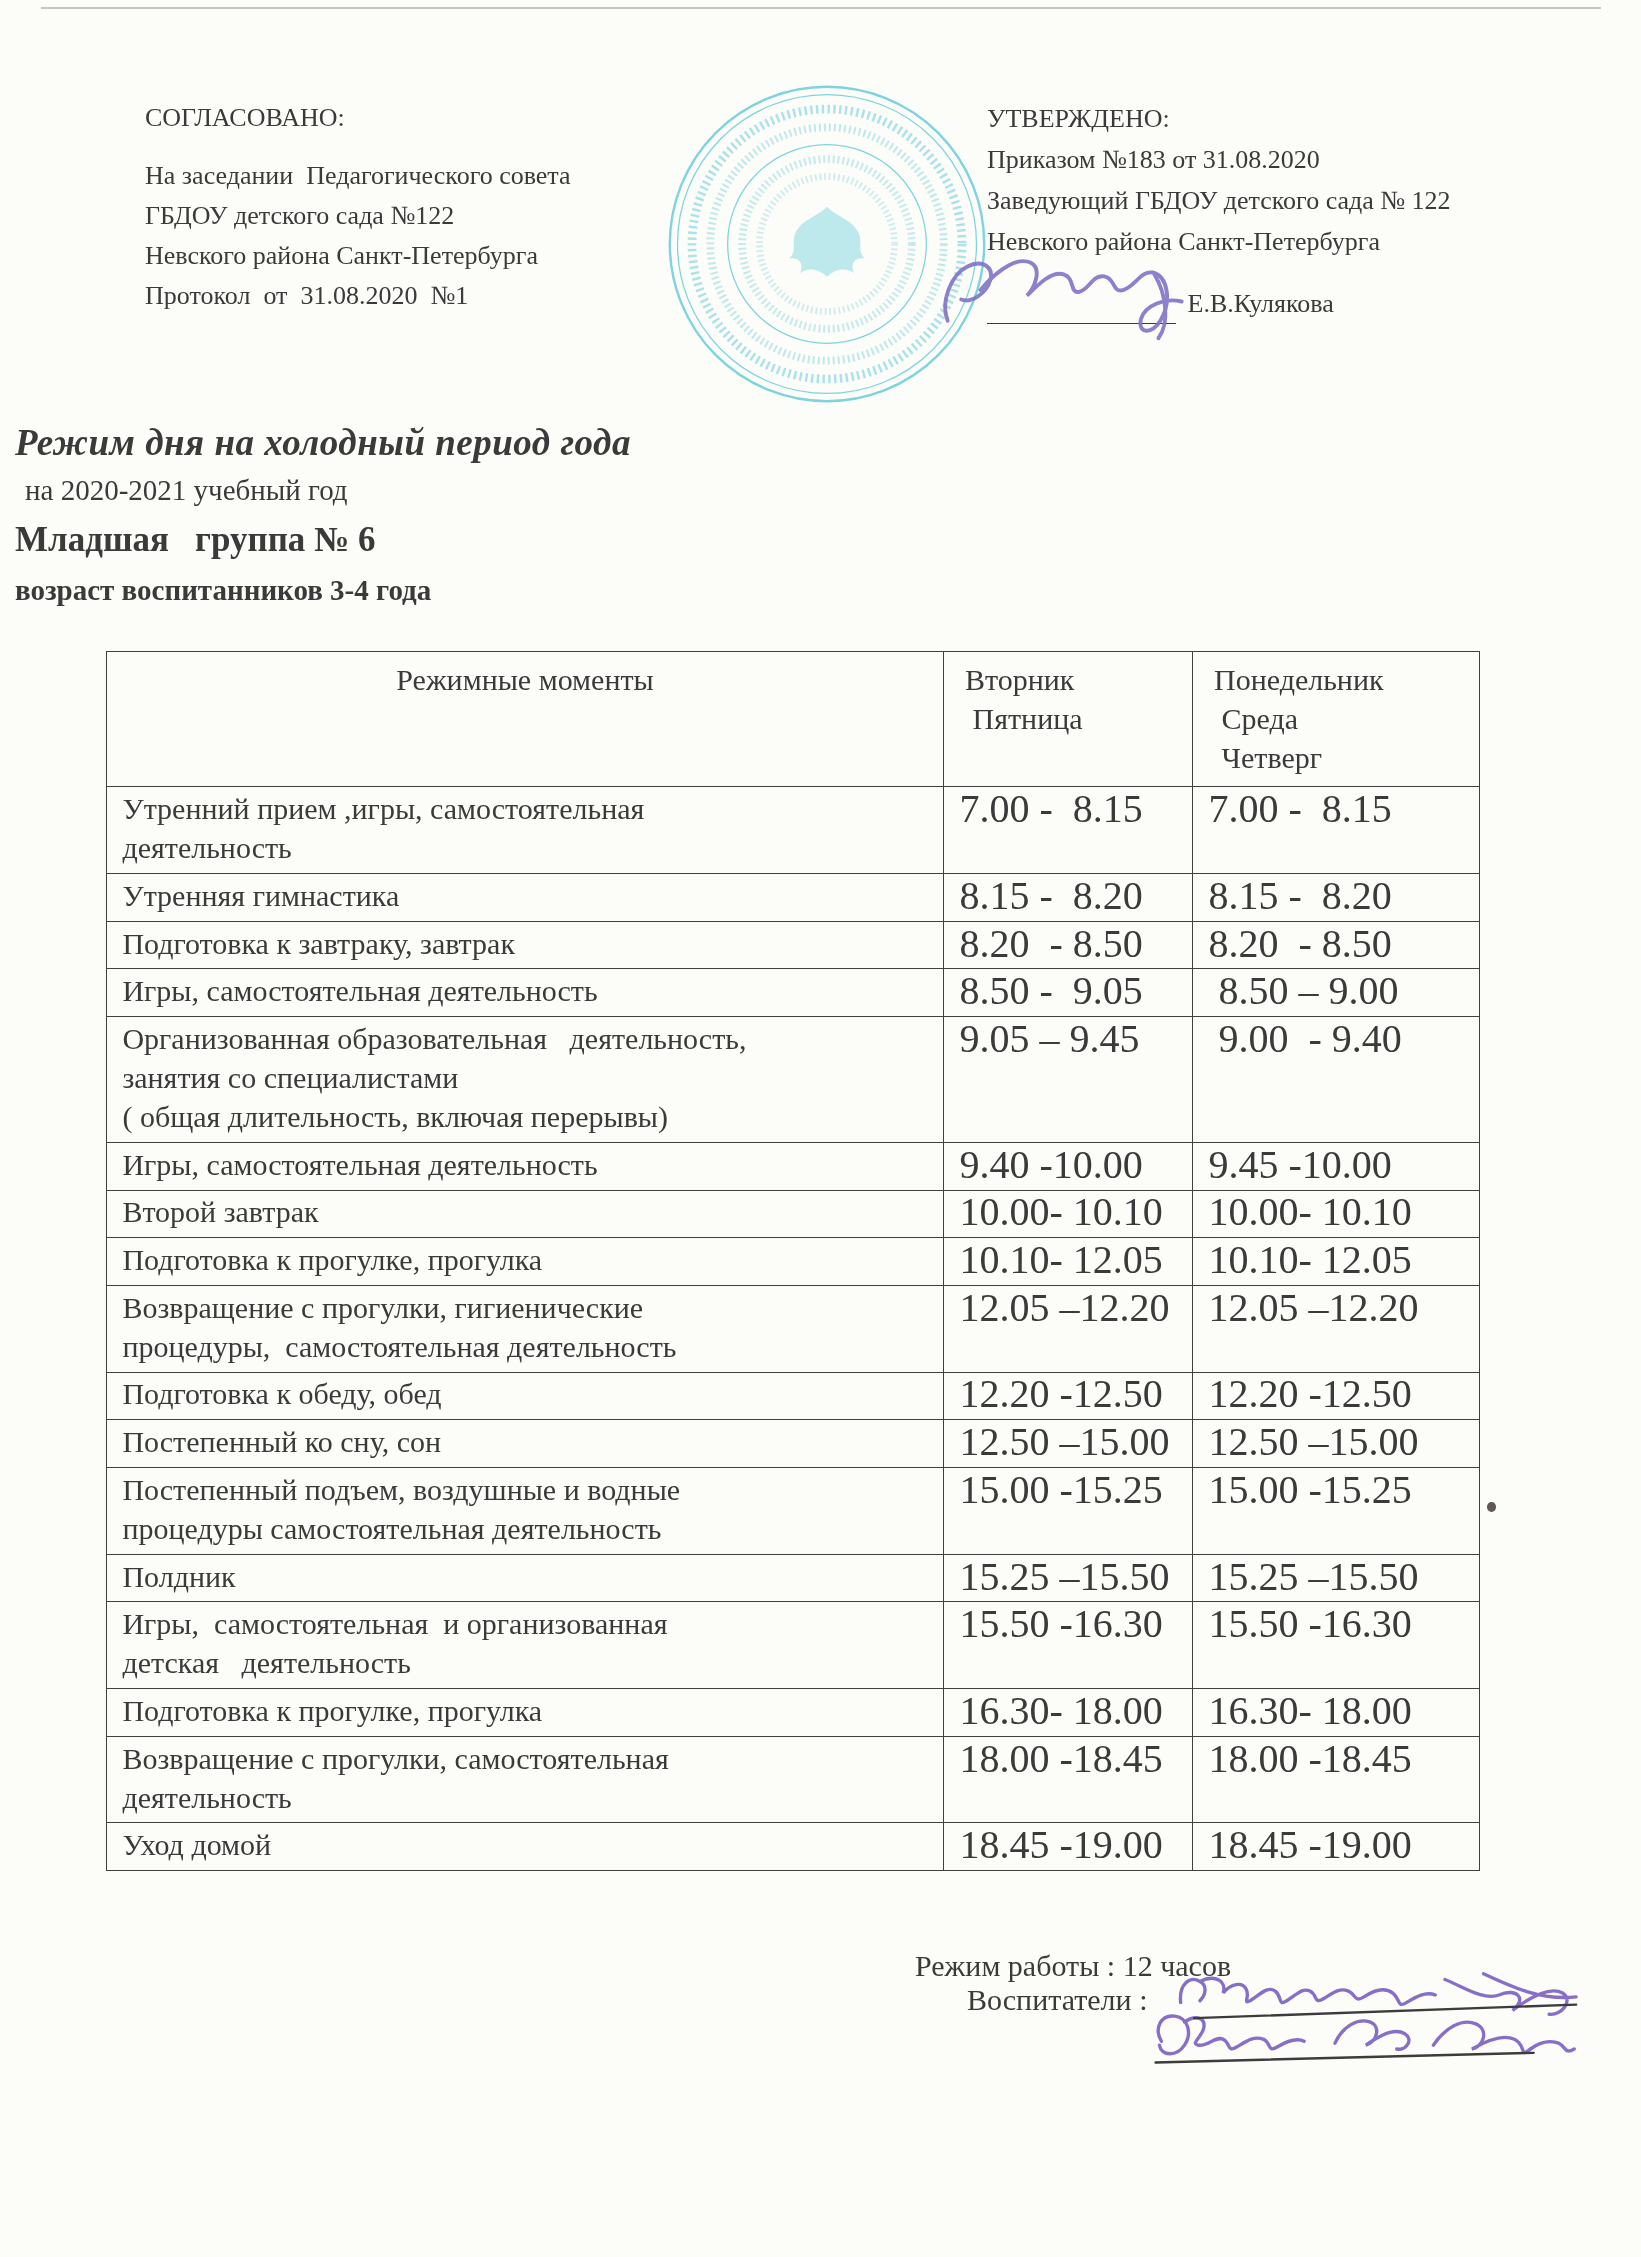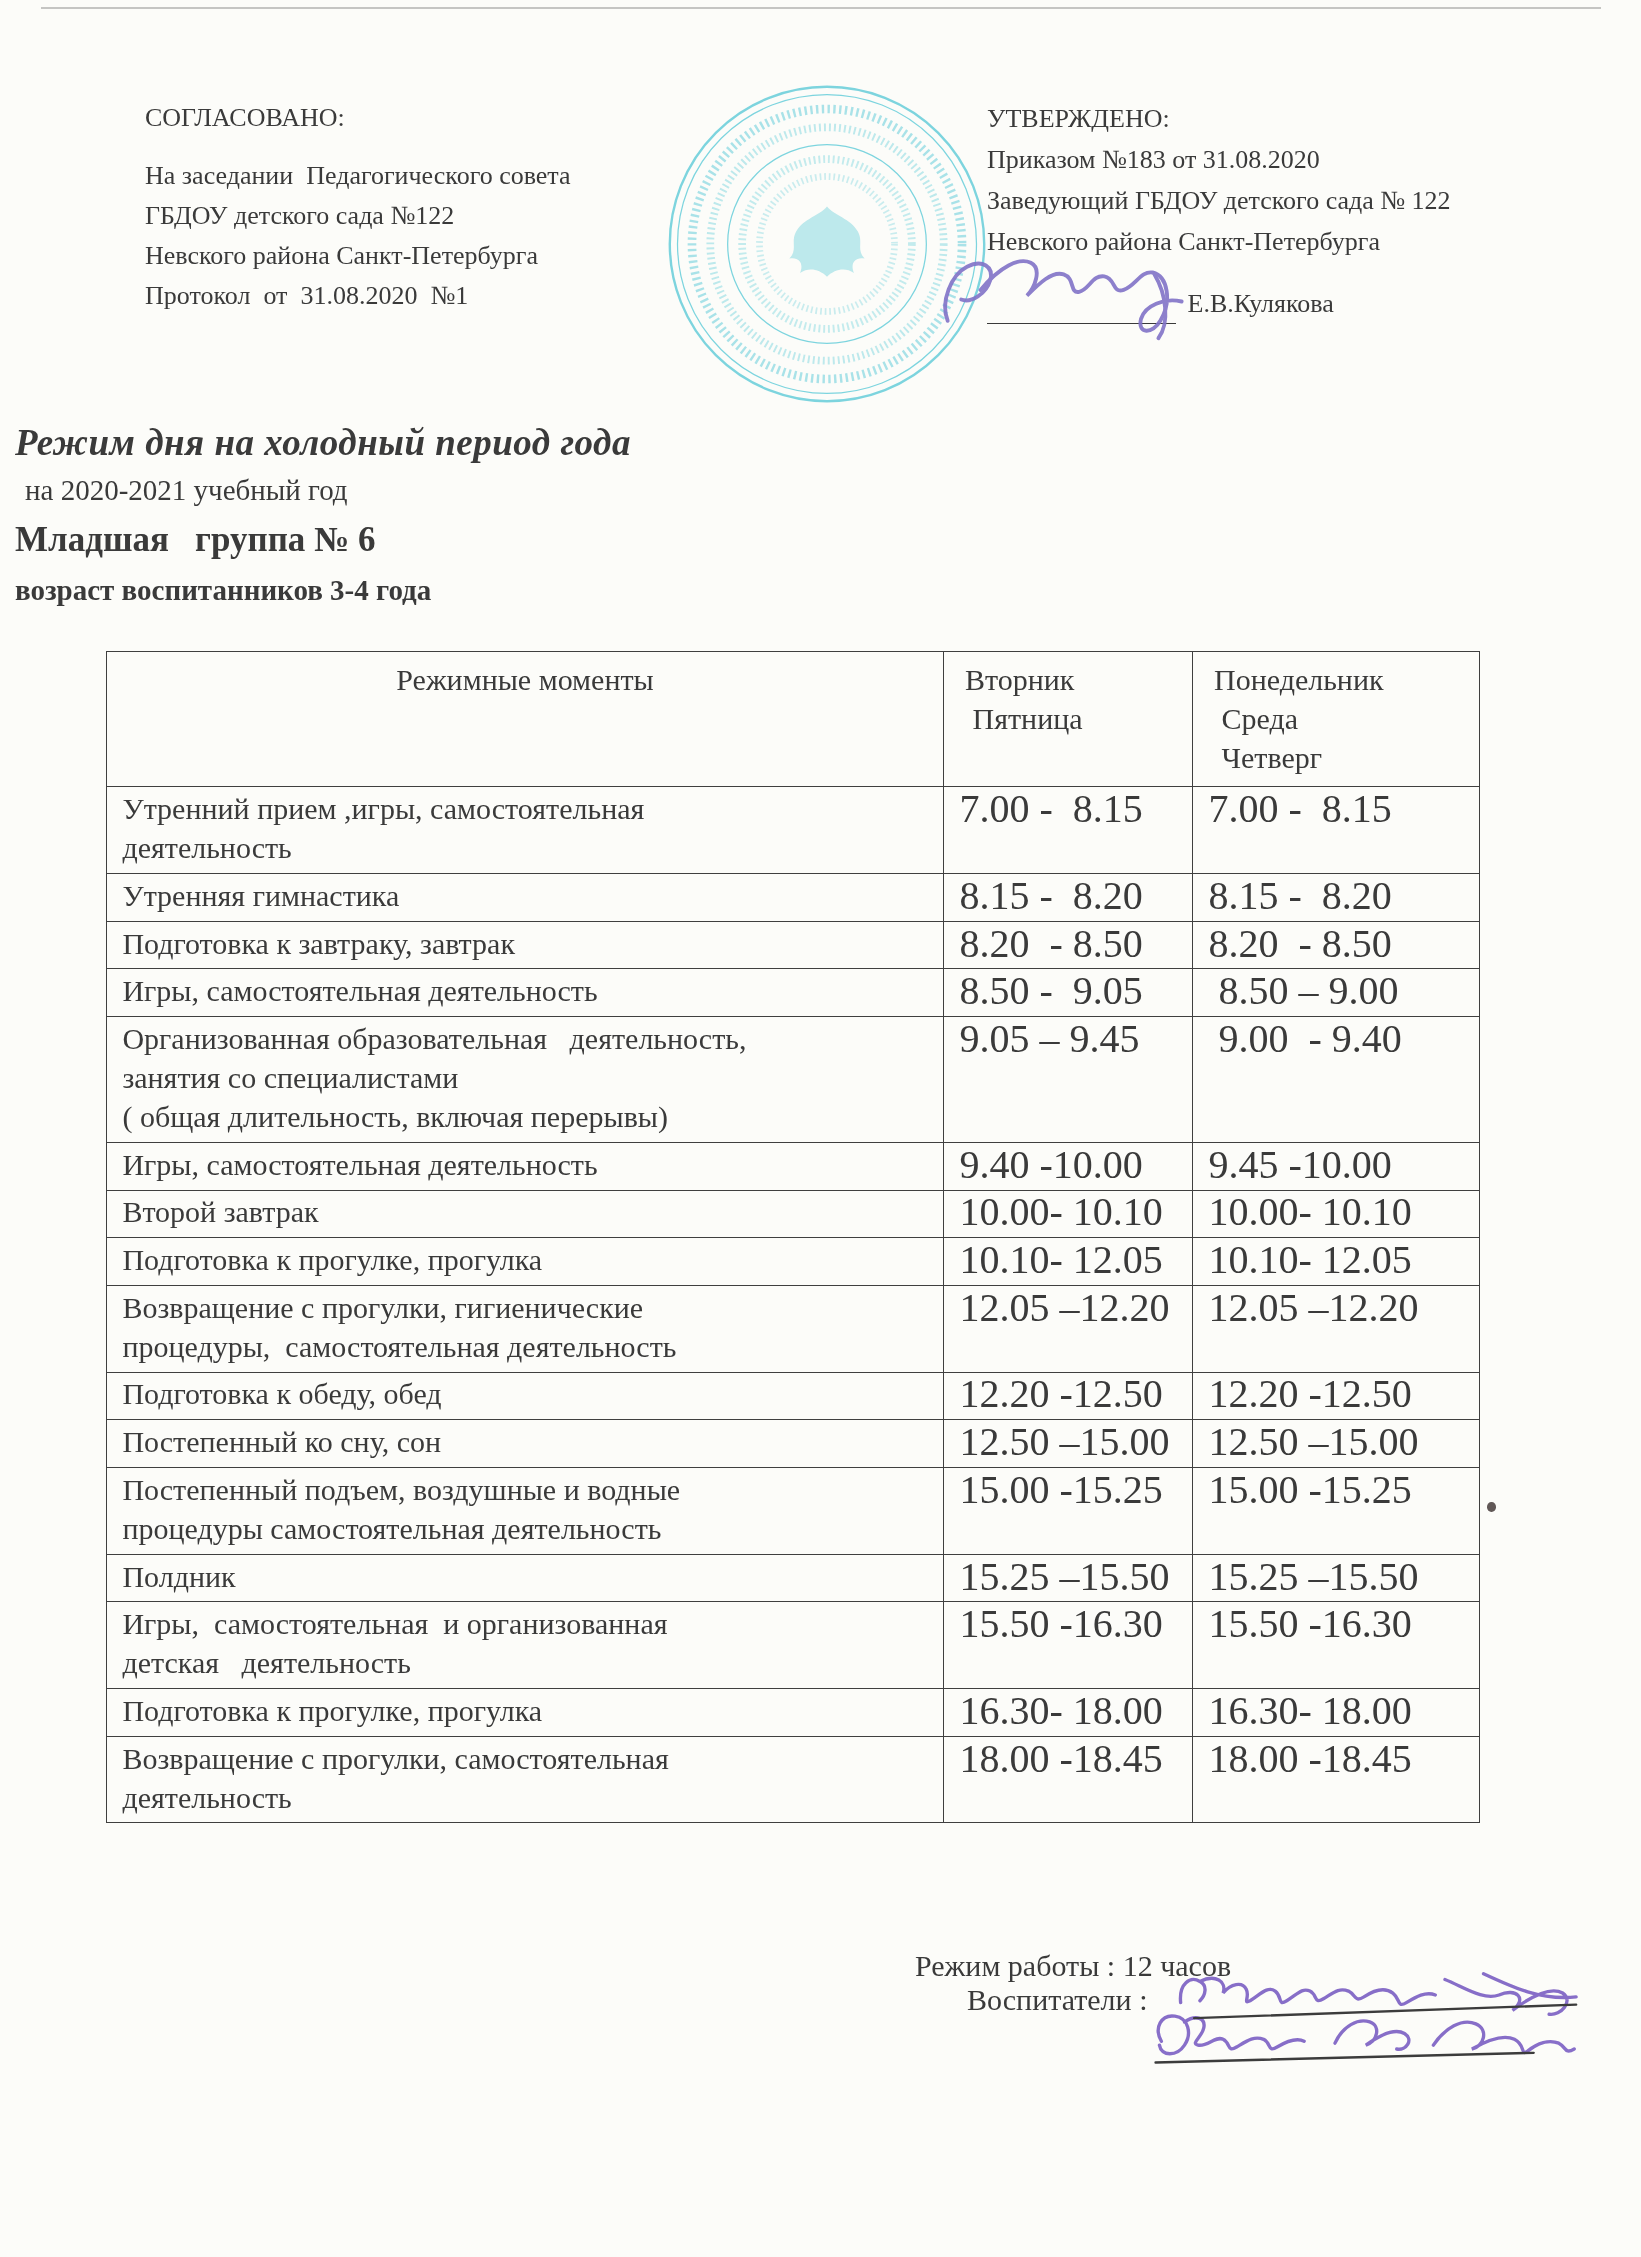--- a/index.html
+++ b/index.html
@@ -215,20 +215,25 @@
           <td class="act pre">Подготовка к прогулке, прогулка</td>
           <td class="time pre">16.30- 18.00</td>
           <td class="time pre">16.30- 18.00</td>
         </tr>
         <tr>
           <td class="act pre">Возвращение с прогулки, самостоятельная
 деятельность</td>
           <td class="time pre">18.00 -18.45</td>
           <td class="time pre">18.00 -18.45</td>
         </tr>
+        <tr>
+          <td class="act pre">Уход домой</td>
+          <td class="time pre">18.45 -19.00</td>
+          <td class="time pre">18.45 -19.00</td>
+        </tr>
       </tbody>
   </table>
 
   <div class="scan-dot"></div>
 
   <div class="work-mode">Режим работы : 12 часов</div>
   <div class="teachers">Воспитатели :</div>
 
   <svg class="teach-sigs" viewBox="0 0 480 130">
     <g fill="none" stroke="#7e63c4" stroke-width="3.5" stroke-linecap="round" opacity=".92">

